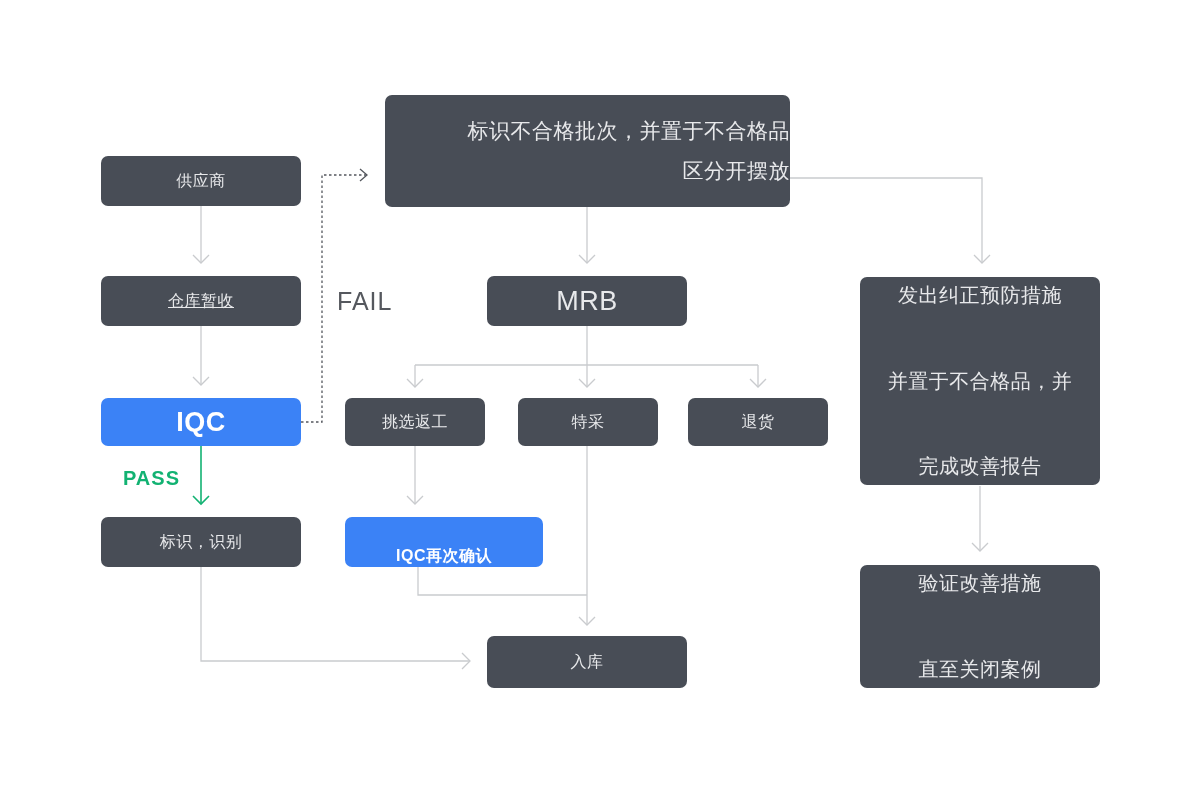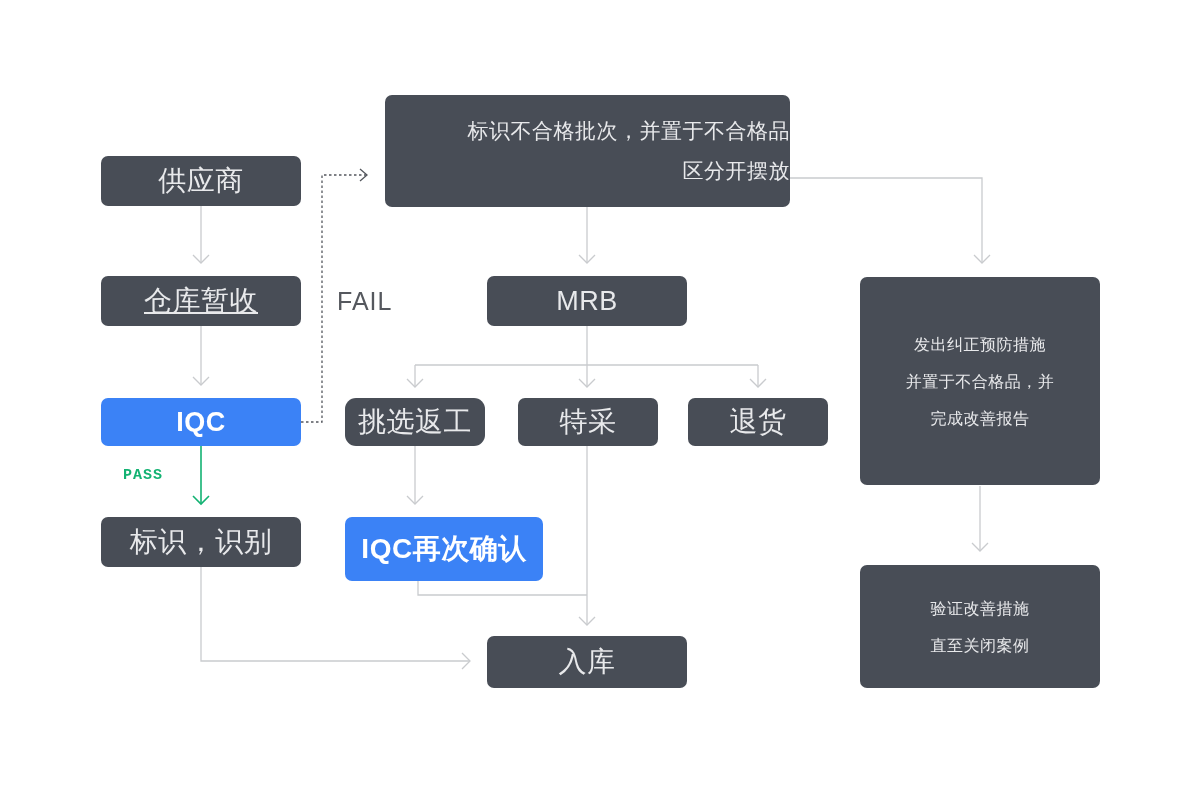--- a/index.html
+++ b/index.html
@@ -21,49 +21,48 @@
     position: absolute;
     display: flex;
     align-items: center;
     justify-content: center;
     flex-direction: column;
     box-sizing: border-box;
     border-radius: 7px;
     text-align: center;
     background: #484D56;
     color: #E8E9EB;
-    font-size: 28px;
+    font-size: 16px;
     letter-spacing: 0.5px;
   }
   .node.green {
     background: #3b82f6;
     color: #ffffff;
     font-weight: 700;
   }
   .node.latin { font-size: 27px; }
   .node .line { display: block; }
-  .node.multiline { line-height: 37px; font-size: 16px; }
+  .node.multiline { line-height: 37px; font-size: 20px; justify-content: space-between; }
   .node.topbox { line-height: 40px; font-size: 21px; }
   .edge-label {
     position: absolute;
     white-space: nowrap;
   }
   .fail-label {
     color: #55585E;
     font-size: 25px;
     font-weight: 400;
     letter-spacing: 1px;
     margin-top: 48px;
   }
   .pass-label {
     color: #12B272;
-    font-size: 15px;
+    font-size: 20px;
     font-weight: 700;
     letter-spacing: 1px;
-    font-family: Liberation Mono, monospace;
   }
 </style>
 </head>
 <body>
 
 <div class="canvas">
 
   <svg class="connectors" viewBox="0 0 1200 788" xmlns="http://www.w3.org/2000/svg">
     <g stroke="#C9CBCE" stroke-width="1.3" fill="none">
 
@@ -131,33 +130,33 @@
 
   <div class="node topbox" style="left:385px; top:95px; width:405px; height:112px;align-items:flex-end;">
     <span class="line">标识不合格批次，并置于不合格品</span>
     <span class="line">区分开摆放</span>
   </div>
 
   <div class="node latin" style="left:487px; top:276px; width:200px; height:50px;">
     <span class="line">MRB</span>
   </div>
 
-  <div class="node" style="left:345px; top:398px; width:140px; height:48px;border-radius:11px;">
+  <div class="node" style="left:345px; top:398px; width:140px; height:48px;">
     <span class="line">挑选返工</span>
   </div>
 
   <div class="node" style="left:518px; top:398px; width:140px; height:48px;">
     <span class="line">特采</span>
   </div>
 
   <div class="node" style="left:688px; top:398px; width:140px; height:48px;">
     <span class="line">退货</span>
   </div>
 
-  <div class="node green" style="left:345px; top:517px; width:198px; height:64px;">
+  <div class="node green" style="left:345px; top:517px; width:198px; height:50px;justify-content:flex-end;">
     <span class="line">IQC再次确认</span>
   </div>
 
   <div class="node" style="left:487px; top:636px; width:200px; height:52px;">
     <span class="line">入库</span>
   </div>
 
   <div class="node multiline" style="left:860px; top:277px; width:240px; height:208px;">
     <span class="line">发出纠正预防措施</span>
     <span class="line">并置于不合格品，并</span>

